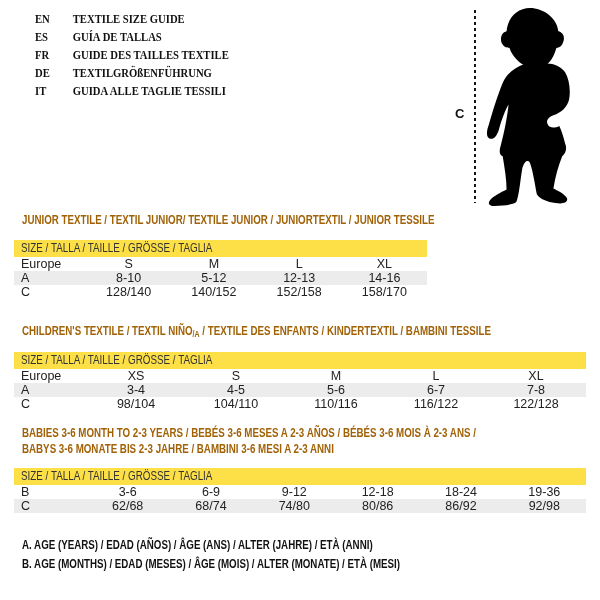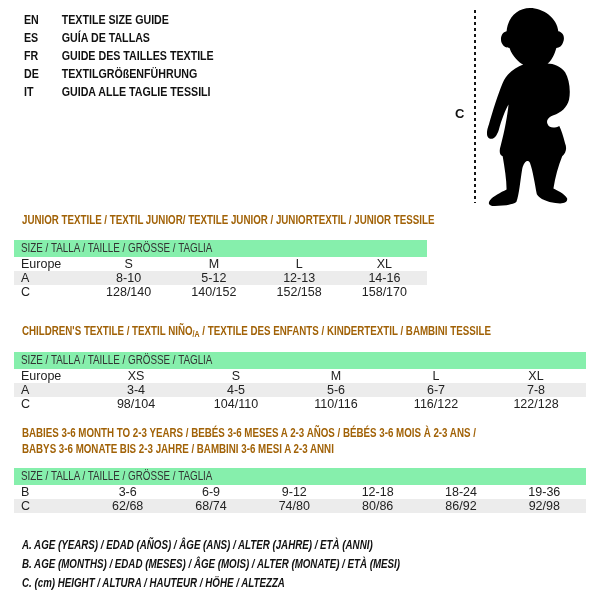--- a/index.html
+++ b/index.html
@@ -3,36 +3,36 @@
 <meta charset="utf-8">
 <style>
   html,body{margin:0;padding:0;}
   body{width:600px;height:600px;background:#ffffff;font-family:"Liberation Sans",sans-serif;color:#1a1a1a;position:relative;overflow:hidden;}
   .abs{position:absolute;}
   .cond{display:inline-block;transform:scaleX(0.82);transform-origin:left center;white-space:nowrap;}
   .cond78{display:inline-block;transform:scaleX(0.78);transform-origin:left center;white-space:nowrap;}
   .lang-row{display:flex;height:18px;align-items:center;font-weight:bold;font-size:13px;color:#111;transform:scaleX(0.82);transform-origin:left center;white-space:nowrap;}
   .lang-code{width:46px;flex:none;}
   .sec-title{font-weight:bold;font-size:12.5px;color:#a16207;line-height:16px;}
-  .size-band{height:17px;background:#86efac;color:#333333;font-size:12px;line-height:17px;padding-left:7px;box-sizing:border-box;}
+  .size-band{height:17px;background:#fde047;color:#333333;font-size:12px;line-height:17px;padding-left:7px;box-sizing:border-box;}
   .trow{display:flex;align-items:center;height:14px;font-size:12.5px;color:#222222;}
   .tlabel{flex:none;width:72px;padding-left:7px;box-sizing:border-box;}
   .tcell{flex:1;text-align:center;}
   .shaded{background:#ececec;}
-  .note-line{font-weight:bold;font-size:12.5px;color:#111;height:19px;line-height:19px;font-style:italic;}
+  .note-line{font-weight:bold;font-size:12.5px;color:#111;height:19px;line-height:19px;}
   .dash-line{width:2px;height:193px;background:repeating-linear-gradient(to bottom,#141414 0 3px,transparent 3px 6px);}
   .height-label{font-weight:bold;font-size:13px;color:#111;}
   .sub{font-size:9px;vertical-align:-2px;}
 </style>
 </head>
 <body>
 
 <div>
 
-  <div class="abs" style="left:24px;top:10px;">
+  <div class="abs" style="left:35px;top:10px;font-family:Liberation Serif, serif;">
     <div class="lang-row">
       <span class="lang-code">EN</span>
       <span>TEXTILE SIZE GUIDE</span>
     </div>
     <div class="lang-row">
       <span class="lang-code">ES</span>
       <span>GUÍA DE TALLAS</span>
     </div>
     <div class="lang-row">
       <span class="lang-code">FR</span>
@@ -141,16 +141,15 @@
       <div class="tcell">74/80</div>
       <div class="tcell">80/86</div>
       <div class="tcell">86/92</div>
       <div class="tcell">92/98</div>
     </div>
   </div>
 
   <div class="abs" style="left:22px;top:536px;">
     <div class="note-line"><span class="cond78">A. AGE (YEARS) / EDAD (AÑOS) / ÂGE (ANS) / ALTER (JAHRE) / ETÀ (ANNI)</span></div>
     <div class="note-line"><span class="cond78">B. AGE (MONTHS) / EDAD (MESES) / ÂGE (MOIS) / ALTER (MONATE) / ETÀ (MESI)</span></div>
-    <div class="note-line"><span class="cond78">C. (cm) HEIGHT / ALTURA / HAUTEUR / HÖHE / ALTEZZA</span></div>
   </div>
 
 </div>
 
 </body></html>

